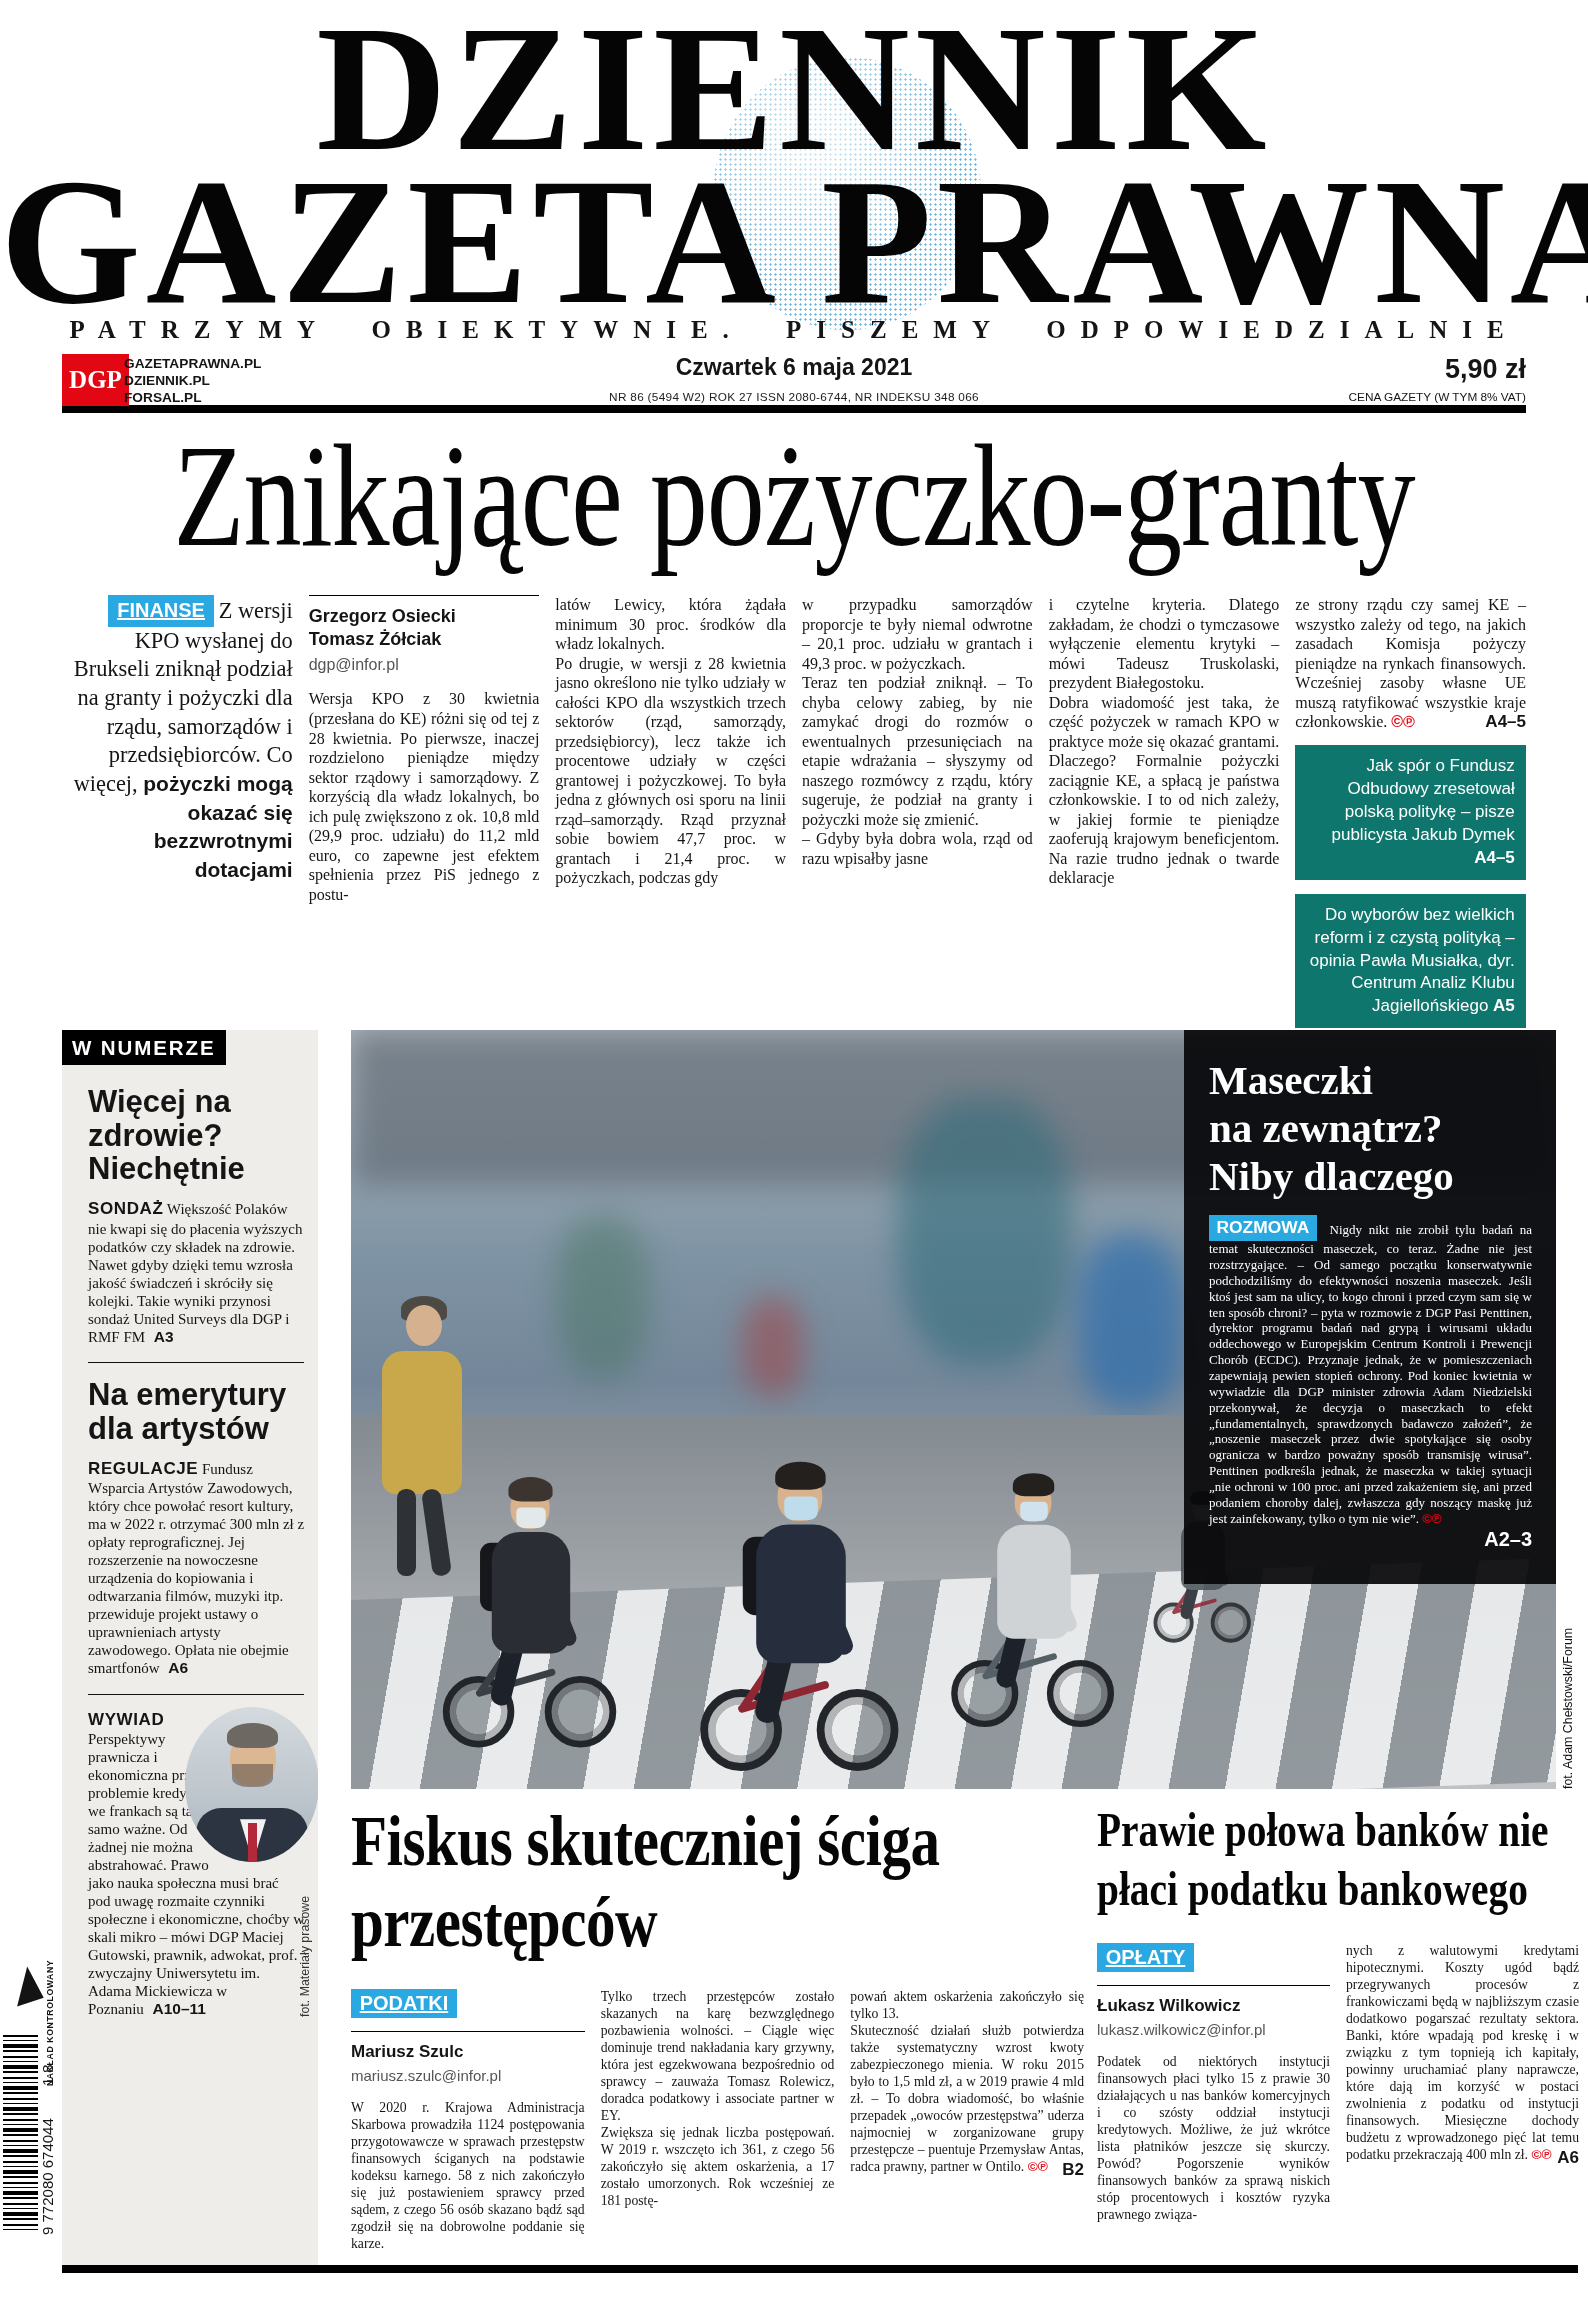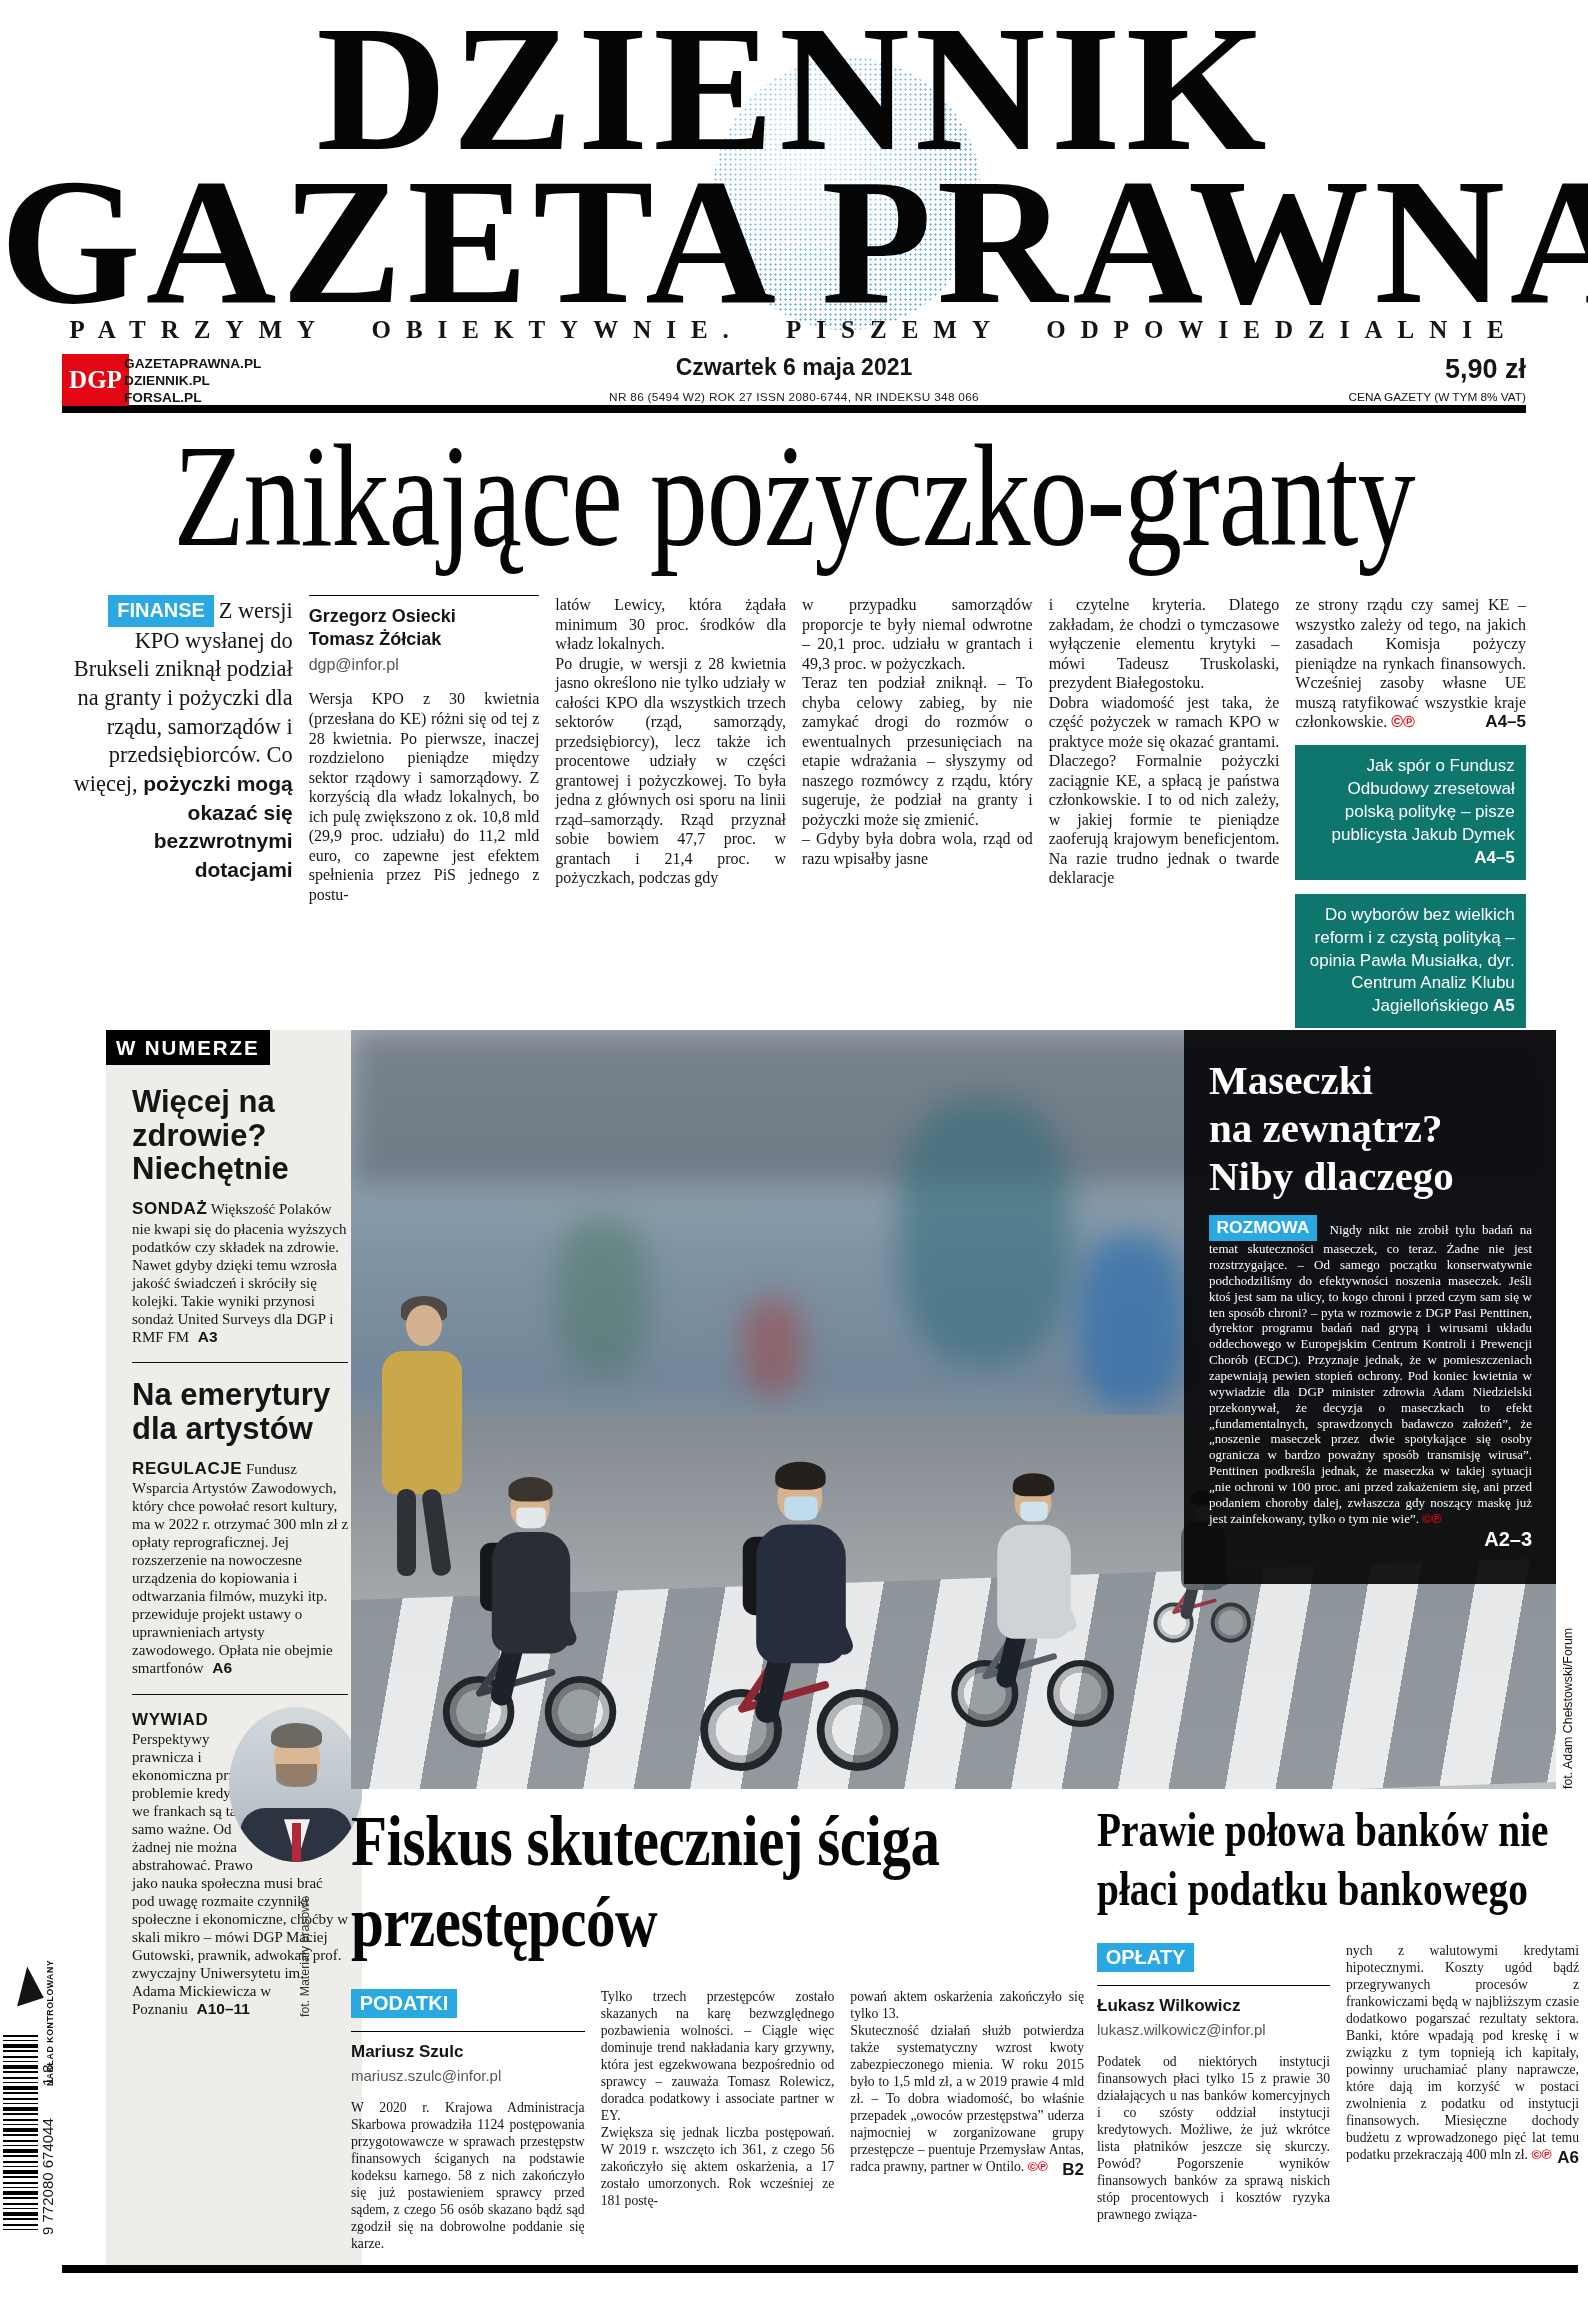--- a/index.html
+++ b/index.html
@@ -40,36 +40,36 @@
   
   .headline-main { position:absolute; top:424px; left:0; width:1588px; text-align:center;
     font-size:132px; line-height:1; white-space:nowrap; transform:scale(.88,1.1);
     transform-origin:center top; letter-spacing:-1.2px; color:#060606; }
 
   
   .top-article { position:absolute; left:62px; top:595px; width:1464px;
     display:grid; grid-template-columns:repeat(6,1fr); column-gap:16px; }
   .lead { font-size:22.4px; line-height:1.28; text-align:right; }
   .tagchip { display:inline-block; background:#29a8e1; color:#fff; font-family:"Liberation Sans",sans-serif;
-    font-weight:bold; font-size:20px; padding:3.1px 8.7px; margin-right:5px; vertical-align:1.2px; }
+    font-weight:bold; font-size:20px; padding:3.1px 8.7px; margin-right:5px; vertical-align:1.2px;text-decoration:underline; }
   .lead-bold { font-family:"Liberation Sans",sans-serif; font-weight:bold; font-size:21px; }
   .byline { border-top:1.9px solid #000; padding-top:8.7px; margin-bottom:15px; }
   .auth { display:block; font-family:"Liberation Sans",sans-serif; font-weight:bold; font-size:18px; line-height:1.3; }
   .amail { display:block; font-family:"Liberation Sans",sans-serif; font-size:16px; color:#555; margin-top:5px; }
   .bodytxt { font-size:16px; line-height:1.22; text-align:justify; white-space:pre-line; }
   .cp { color:#e30613; font-family:"Liberation Sans",sans-serif; font-weight:bold; }
   .pref { font-family:"Liberation Sans",sans-serif; font-weight:bold; font-size:17px; float:right; }
   .promo { background:#0f766e; color:#fff; font-family:"Liberation Sans",sans-serif; font-size:17px;
     line-height:1.35; padding:10px 11.2px; text-align:right; margin-top:13.7px; }
   .promo:first-of-type { margin-top:27px; }
   .promo .pg { font-weight:bold; }
 
   
   .sidebar { position:absolute; left:62px; top:1030px; width:256px; height:1235px; background:#efedea;
-    padding:0 13.7px 0 26px; overflow:hidden;margin-left:44px; }
+    padding:0 13.7px 0 26px; overflow:hidden; }
   .sb-tag { display:inline-block; background:#000; color:#fff; font-family:"Liberation Sans",sans-serif;
     font-weight:bold; font-size:20.5px; letter-spacing:1.9px; padding:5.6px 10px; margin:0 0 17.4px -26px; }
   .sb-title { font-family:"Liberation Sans",sans-serif; font-weight:bold; font-size:31px; line-height:1.08;
     margin:2.5px 0 13.7px; white-space:pre-line; }
   .sb-kick { font-family:"Liberation Sans",sans-serif; font-weight:bold; font-size:17px; letter-spacing:0.6px; }
   .sb-body { font-size:15px; line-height:1.2; }
   .sb-page { font-family:"Liberation Sans",sans-serif; font-weight:bold; font-size:15.5px; margin-left:8.7px; }
   .sb-div { border-top:1.2px solid #111; margin:16px 0 15px; }
   .portrait { float:right; width:93px; height:155px; margin:-2.5px -13.7px 5px 8.7px; }
   .pcirc { width:134px; height:155px; margin-left:-40px; border-radius:50%; position:relative; overflow:hidden;

